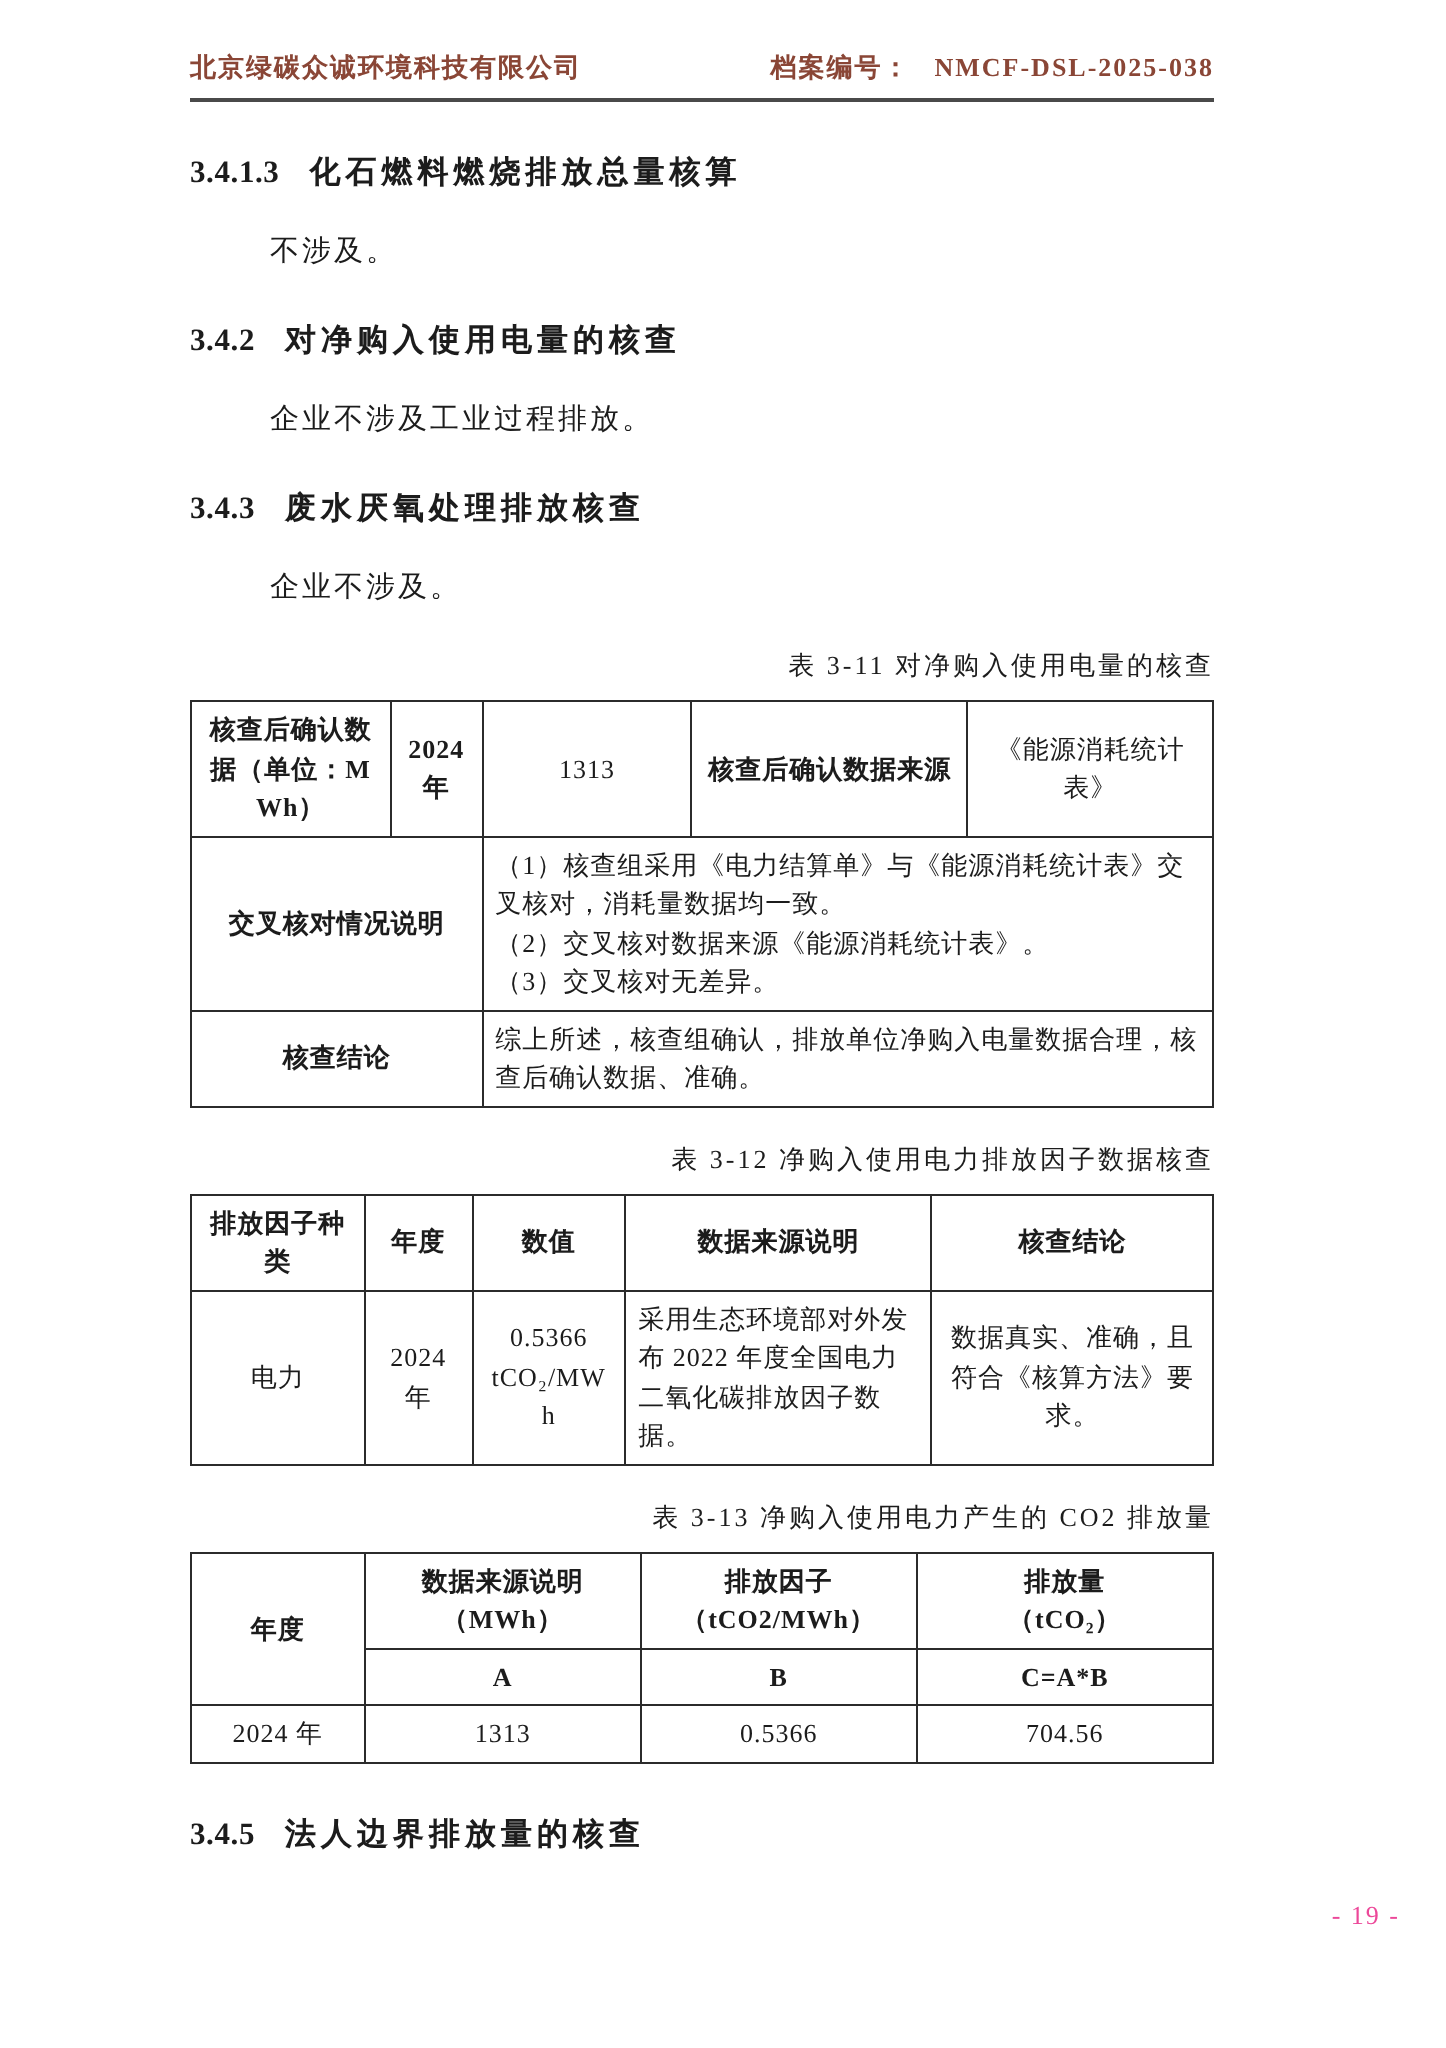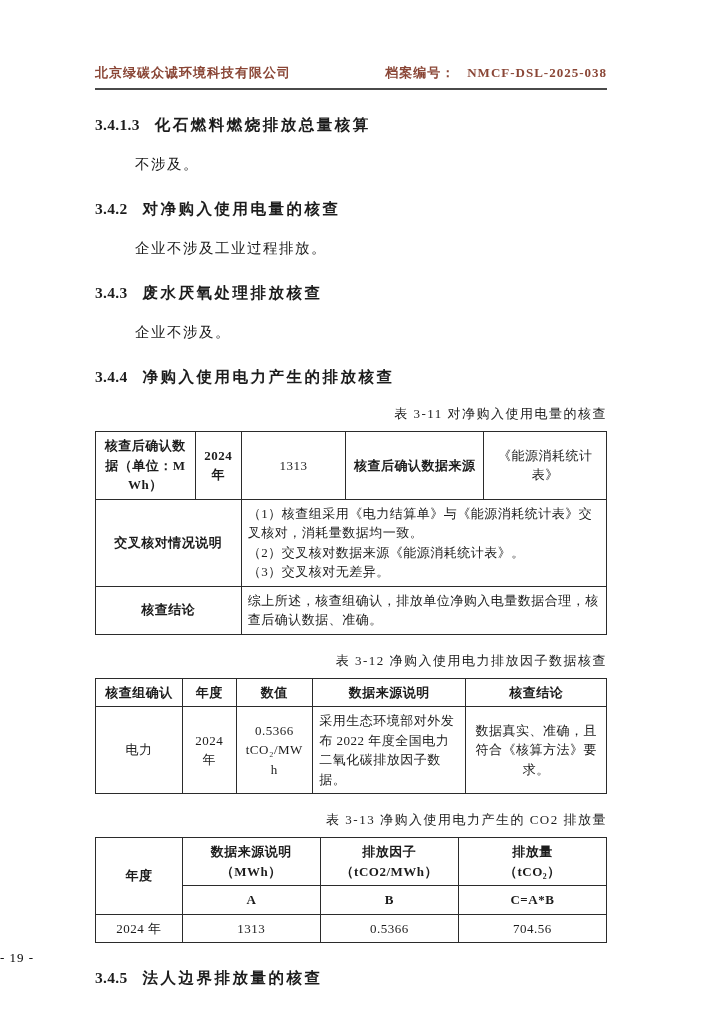--- a/index.html
+++ b/index.html
@@ -12,21 +12,21 @@
     height: 1024px;
     overflow: hidden;
     font-family: "Liberation Serif", "DejaVu Serif", serif;
     color: #1c1c1c;
   }
   .page {
     position: relative;
     box-sizing: border-box;
     width: 700px;
     height: 1024px;
-    padding: 64px 93px 0 95px;
+    padding: 25px 93px 0 95px;
     background: #ffffff;
   }
   
   .doc-header {
     display: flex;
     justify-content: space-between;
     align-items: flex-end;
     border-bottom: 2px solid #4a4a4a;
     padding-bottom: 6px;
     font-size: 13px;
@@ -75,23 +75,23 @@
   }
   .c { text-align: center; }
   .l { text-align: left; }
   .b { font-weight: bold; }
   
   .page-footer {
     position: absolute;
     left: 0;
     right: 0;
     bottom: 58px;
-    text-align: left;
-    font-size: 13px;
-    color: #000000;
+    text-align: right;
+    font-size: 13px;
+    color: #ec4899;
     letter-spacing: 1px;
   }
 </style>
 </head>
 <body>
 
 <div class="page">
 
   <div class="doc-header">
     <span>北京绿碳众诚环境科技有限公司</span>
@@ -108,23 +108,20 @@
   <div class="sec-h">
     <span class="num">3.4.2</span><span class="title">对净购入使用电量的核查</span>
   </div>
   <p class="body-p">企业不涉及工业过程排放。</p>
 
   <div class="sec-h">
     <span class="num">3.4.3</span><span class="title">废水厌氧处理排放核查</span>
   </div>
   <p class="body-p">企业不涉及。</p>
 
-  <div class="sec-h">
-    <span class="num">3.4.4</span><span class="title">净购入使用电力产生的排放核查</span>
-  </div>
 
   <div class="tbl-title">表 3-11 对净购入使用电量的核查</div>
   <table>
     <colgroup>
       <col style="width:19.5%">
         <col style="width:9%">
         <col style="width:20.5%">
         <col style="width:27%">
         <col style="width:24%">
     </colgroup>
@@ -155,21 +152,21 @@
   <table>
     <colgroup>
       <col style="width:17%">
         <col style="width:10.5%">
         <col style="width:15%">
         <col style="width:30%">
         <col style="width:27.5%">
     </colgroup>
     <tbody>
         <tr>
-      <td class="c b">核查组确认</td>
+      <td class="c b">排放因子种类</td>
       <td class="c b">年度</td>
       <td class="c b">数值</td>
       <td class="c b">数据来源说明</td>
       <td class="c b">核查结论</td>
     </tr>
     <tr>
       <td class="c">电力</td>
       <td class="c">2024 年</td>
       <td class="c">
         <div>0.5366</div>

